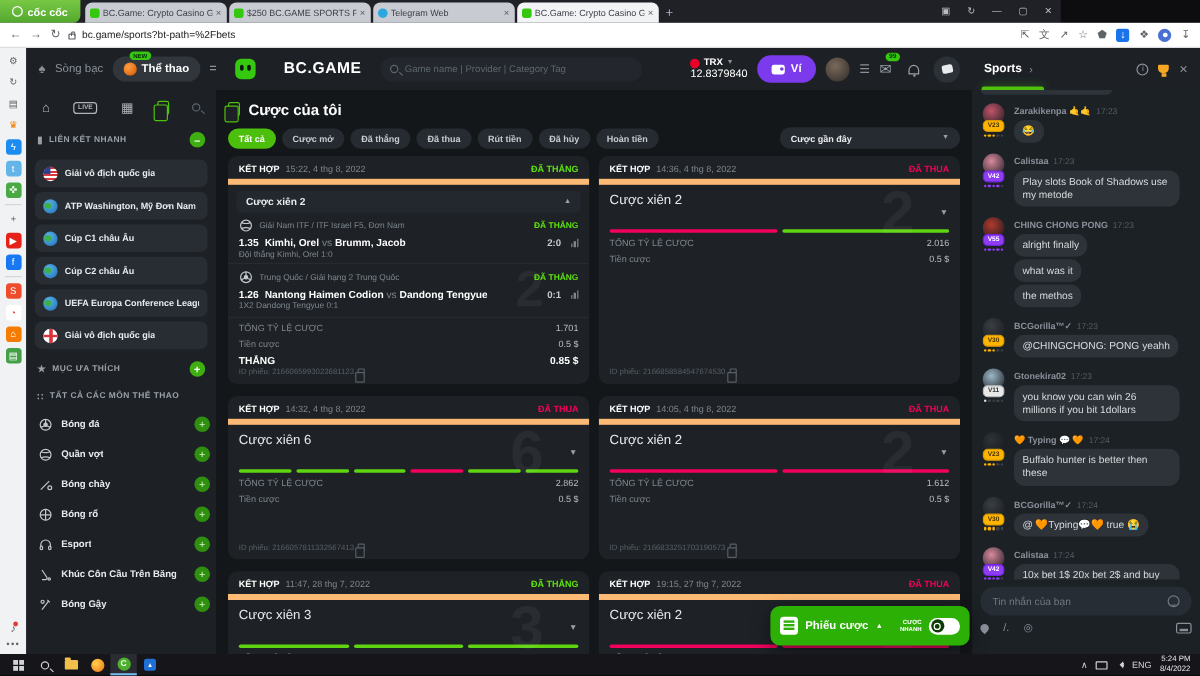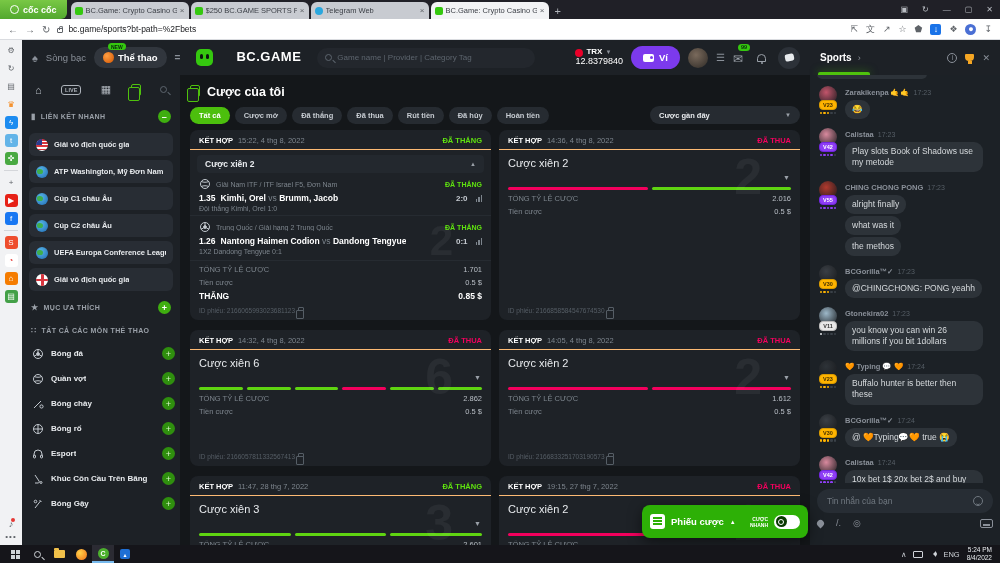--- a/index.html
+++ b/index.html
@@ -1,19 +1,19 @@
 <!DOCTYPE html>
 <html><head>
 <meta charset="utf-8">
 <style>
 *{margin:0;padding:0;box-sizing:border-box}
 html,body{width:1000px;height:563px;overflow:hidden;background:#000;font-family:"Liberation Sans",sans-serif;-webkit-font-smoothing:antialiased}
 #root{position:relative;width:1000px;height:563px;background:#0d0d10}
 
-#tabbar{position:absolute;left:0;top:0;width:1000px;height:19px;background:#202027;display:flex;align-items:flex-end}
+#tabbar{position:absolute;left:0;top:0;width:884px;height:19px;background:#202027;display:flex;align-items:flex-end}
 .cc-logo{height:19px;background:linear-gradient(180deg,#79c845,#52a82e);color:#fff;font-weight:bold;font-size:9px;display:flex;align-items:center;padding:0 10px;gap:4px;border-radius:0 0 6px 0}
 .cc-ic{display:inline-block;width:9px;height:9px;border:1.5px solid #fff;border-radius:50%}
 #tabs{display:flex;height:17px;margin-left:4px}
 .tab{width:118px;height:17px;background:#c8cbd1;border-radius:6px 6px 0 0;margin-right:2px;display:flex;align-items:center;padding:0 4px;gap:3px;overflow:hidden}
 .tab.active{background:#f2f3f5}
 .tab .ttl{font-size:7.5px;color:#3b3f46;white-space:nowrap;overflow:hidden;flex:1}
 .tab .tclose{font-size:8px;color:#5f6368}
 .fav{width:8px;height:8px;border-radius:2px;flex:none}
 .fav.bc{background:#35c80f}
 .fav.tg{background:#2aa7de;border-radius:50%}
@@ -118,21 +118,21 @@
 .filters{display:flex;align-items:center;gap:5px}
 .fpill{background:#262b31;color:#c6cbd1;font-size:7.5px;font-weight:bold;border-radius:9px;padding:4px 9px;white-space:nowrap}
 .fpill.active{background:#4cbf0d;color:#fff}
 .sortdd{margin-left:auto;width:150px;height:18px;background:#262b31;border-radius:10px;display:flex;align-items:center;padding:0 9px;color:#e8ebee;font-size:7.5px;font-weight:bold}
 .sortdd .da{margin-left:auto;color:#9aa0a8;font-size:6px}
 #cards{display:grid;grid-template-columns:1fr 1fr;gap:10px 8px;margin-top:6px}
 .card{background:#1e2227;border-radius:8px;position:relative;overflow:hidden}
 .card:nth-child(-n+2){height:190px}
 .card:nth-child(n+3):nth-child(-n+4){height:136px}
 .card:nth-child(n+5){height:140px}
-.chead{display:flex;align-items:center;gap:5px;padding:6px 9px 4px;border-bottom:1px solid #fdba74}
+.chead{display:flex;align-items:center;gap:5px;padding:6px 9px 4px;border-bottom:5px solid #fdba74}
 .chead .cb{color:#fff;font-size:7.5px;font-weight:800}
 .chead .ct{color:#7d858d;font-size:7.5px}
 .chead .st{margin-left:auto;font-size:7.5px;font-weight:800}
 .st.win{color:#5fe20f}.st.lose{color:#f3005d}
 .ctitle{padding:7px 9px 4px;color:#e8ebee;font-size:11px;position:relative;z-index:1}
 .wm{position:absolute;right:38px;top:22px;font-size:50px;font-weight:800;color:rgba(255,255,255,.05);z-index:0;line-height:1}
 .carr{position:absolute;right:10px;top:44px;color:#9aa0a8;font-size:7px;z-index:1}
 .segs{display:flex;gap:4px;padding:14px 9px 0}
 .segs i{flex:1;height:2.5px;border-radius:2px}
 .segs i.win{background:#5fd411}.segs i.lose{background:#f3005d}

